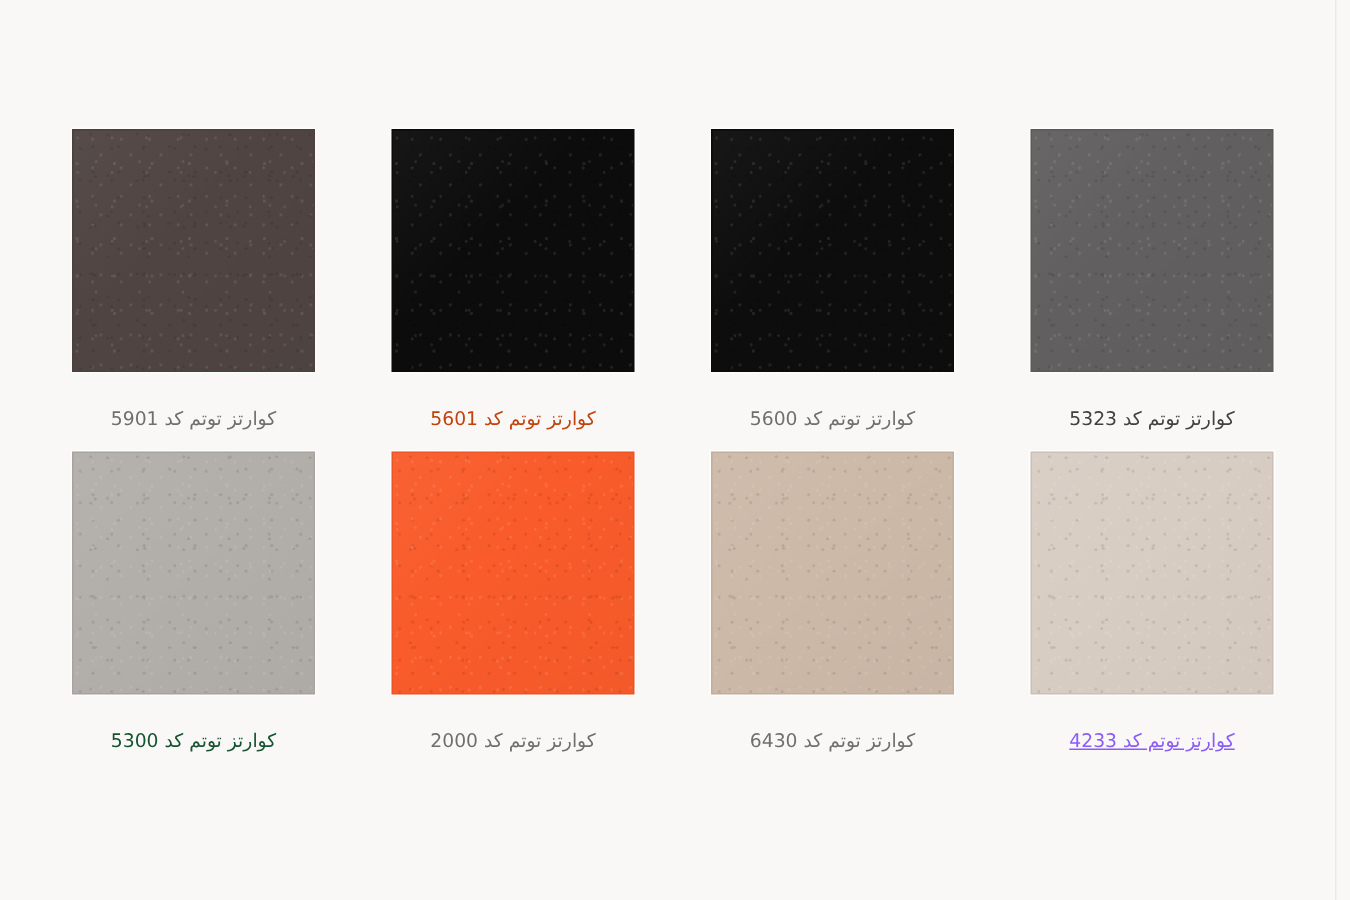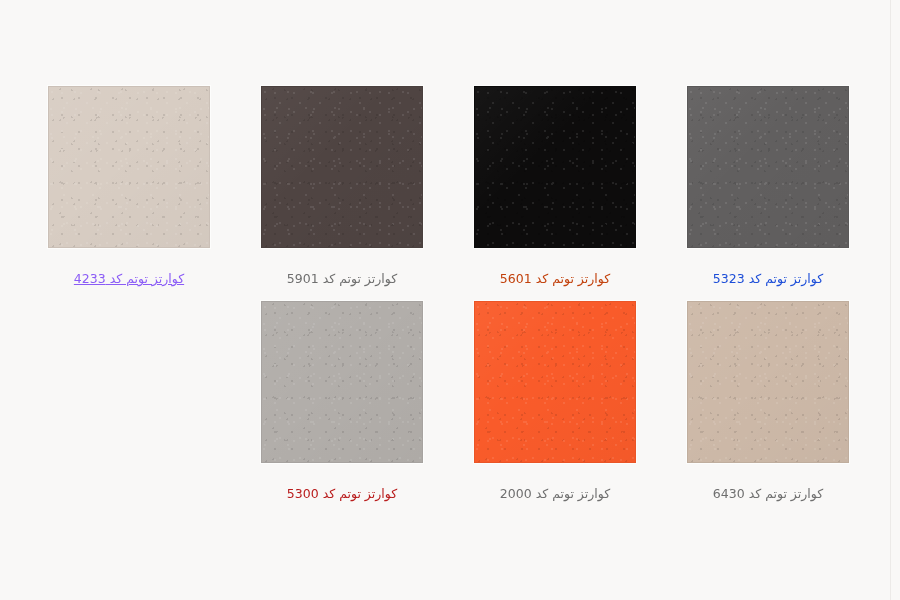--- a/index.html
+++ b/index.html
@@ -110,23 +110,27 @@
 <body style="background-color: rgb(249, 248, 247);">
 
 <div id="swatch-page">
 
   <div class="edge-rule" style="background-color: rgb(236, 234, 232);"></div>
 
   <div class="swatch-grid">
 
     <div class="swatch-cell">
       <div class="swatch-chip" style="background-color: rgb(97, 95, 95);"></div>
-      <div class="swatch-label" style="color: #1d4ed8;">کوارتز توتم کد 5323</div>
+      <div class="swatch-label" style="color: #404040;">کوارتز توتم کد 5323</div>
     </div>
 
+    <div class="swatch-cell">
+      <div class="swatch-chip" style="background-color: rgb(14, 13, 13);"></div>
+      <div class="swatch-label" style="color: rgb(111, 111, 111);">کوارتز توتم کد 5600</div>
+    </div>
 
     <div class="swatch-cell">
       <div class="swatch-chip" style="background-color: rgb(13, 12, 12);"></div>
       <div class="swatch-label" style="color: #c2410c;">کوارتز توتم کد 5601</div>
     </div>
 
     <div class="swatch-cell">
       <div class="swatch-chip" style="background-color: rgb(79, 68, 66);"></div>
       <div class="swatch-label" style="color: rgb(111, 111, 111);">کوارتز توتم کد 5901</div>
     </div>
@@ -141,17 +145,17 @@
       <div class="swatch-label" style="color: rgb(111, 111, 111);">کوارتز توتم کد 6430</div>
     </div>
 
     <div class="swatch-cell">
       <div class="swatch-chip" style="background-color: rgb(249, 91, 42);"></div>
       <div class="swatch-label" style="color: rgb(111, 111, 111);">کوارتز توتم کد 2000</div>
     </div>
 
     <div class="swatch-cell">
       <div class="swatch-chip" style="background-color: rgb(178, 174, 170);"></div>
-      <div class="swatch-label" style="color: #b91c1c;">کوارتز توتم کد 5300</div>
+      <div class="swatch-label" style="color: #14532d;">کوارتز توتم کد 5300</div>
     </div>
 
   </div>
 </div>
 
 </body></html>

